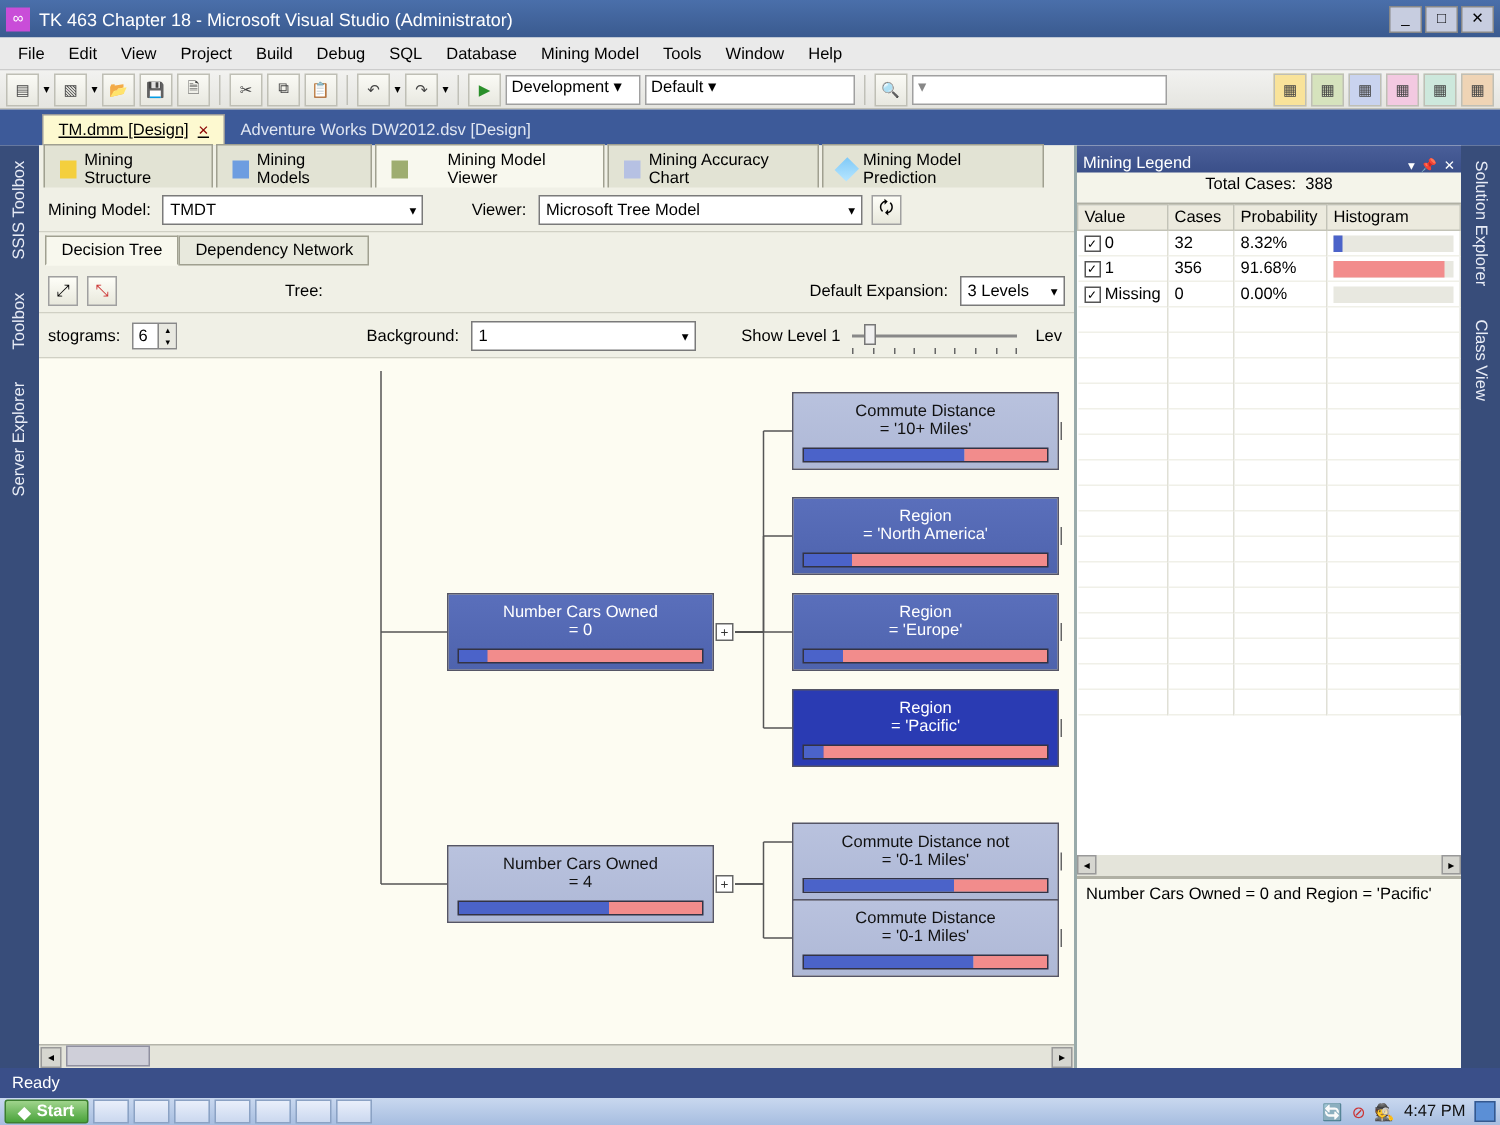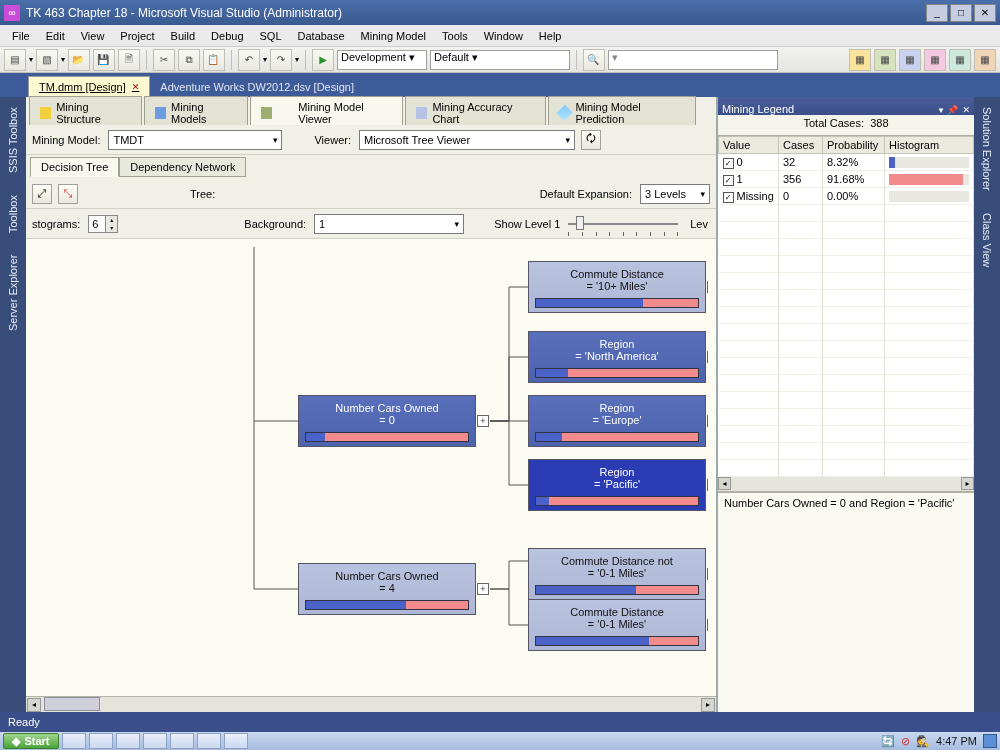--- a/index.html
+++ b/index.html
@@ -79,21 +79,21 @@
 .hscroll .arrow { width:14px; height:14px; background:#d6d6d0; border:1px solid #999; margin:1px; font-size:8px; text-align:center; line-height:12px;}
 
 
 .rightpanel { width: 256px; display:flex; flex-direction:column; background:#f4f4ea; }
 .panehdr { height:18px; background: linear-gradient(#4a5f99,#3a4f89); color:#fff; font-size:11px; display:flex; align-items:flex-end; padding:0 4px; }
 .panehdr .tools { margin-left:auto; display:flex; gap:4px; font-size:9px;}
 .legend-gradient { height:46px; padding:6px 8px; background:#f4f4ea; }
 .legend-gradient .bar { height:16px; background: linear-gradient(to right, #1a2a8a, #ffffff); border:1px solid #888; }
 .legend-gradient .labels { display:flex; justify-content:space-between; font-size:11px; margin-bottom:2px;}
 .legend-total { text-align:center; font-size:11px; padding:2px 0 6px 0; }
-.legend-table { border-top:1px solid #b0b0a4; background:#fff; flex:0 0 auto; height: 342px; overflow:auto; position:relative;}
+.legend-table { border-top:1px solid #b0b0a4; background:#fff; flex:0 0 auto; height: 435px; overflow:auto; position:relative;}
 .legend-table table { width:100%; border-collapse:collapse; font-size:11px; table-layout:fixed;}
 .legend-table thead th { background:#eceade; border:1px solid #c3c3b7; padding:2px 4px; font-weight:normal; text-align:left; }
 .legend-table tbody td { border-right:1px solid #e0e0d6; padding:1px 4px; height:17px; }
 .legend-table tbody tr { border-bottom:1px solid #f0f0e8; }
 .chk { width:11px; height:11px; border:1px solid #555; display:inline-block; font-size:8px; line-height:9px; text-align:center; margin-right:3px;}
 .histcell { height:11px; background:#e8e8e0; position:relative; }
 .histcell .fill { position:absolute; top:0; left:0; bottom:0; }
 
 .legend-h { height:14px; display:flex; background:#e4e4da;}
 .legend-h .arrow { width:13px; height:13px; background:#d6d6d0; border:1px solid #999; font-size:8px; text-align:center; line-height:11px;}
@@ -229,21 +229,21 @@
         </div>
 
       <div class="paramrow">
         <label>Mining Model:</label>
         <div class="cmb" style="width:174px">
             <span>TMDT</span>
           </div>
         <span style="width:20px"></span>
         <label>Viewer:</label>
         <div class="cmb" style="width:216px">
-            <span>Microsoft Tree Viewer</span>
+            <span>Microsoft Tree Model</span>
           </div>
         <div class="smallbtn">🗘</div>
       </div>
 
       <div class="dtabs">
         <div class="dtab active">Decision Tree</div>
         <div class="dtab">Dependency Network</div>
       </div>
 
       <div class="paramrow">

